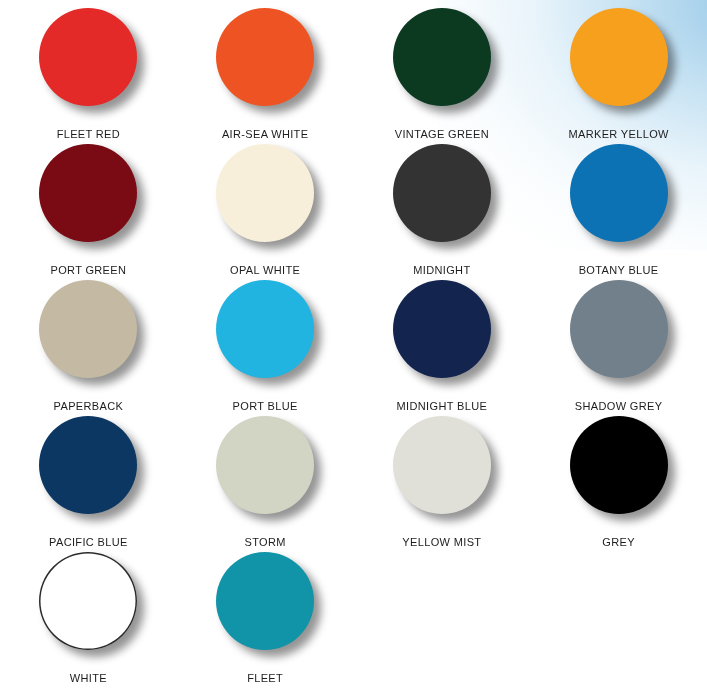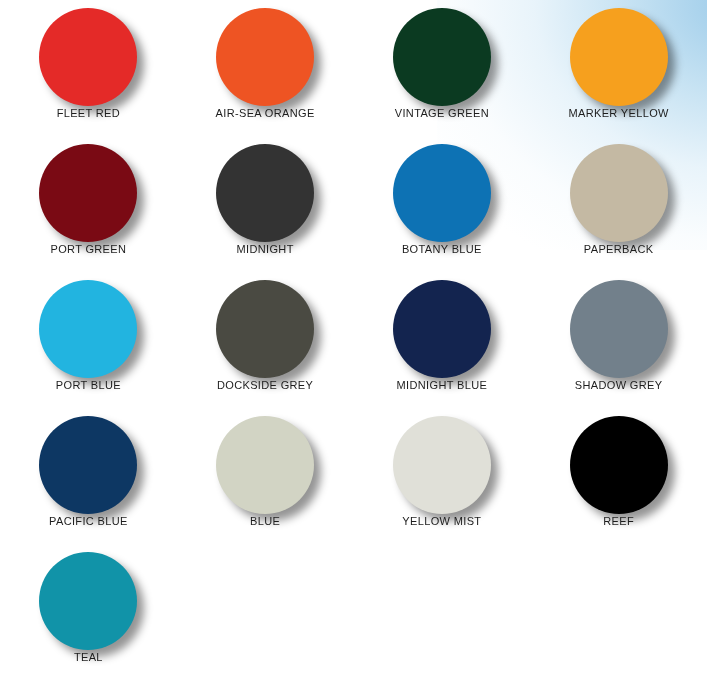--- a/index.html
+++ b/index.html
@@ -60,96 +60,100 @@
     flex: 0 0 auto;
   }
 
   
   .swatch-dot.outlined {
     box-shadow: 7px 7px 9px rgba(0, 0, 0, 0.42),
                 inset 0 0 0 1.5px #2b2b2b;
   }
 
   .swatch-label {
-    margin-top: 1px;
+    margin-top: 22px;
     font-size: 11px;
     letter-spacing: 0.35px;
     color: #1d1d1d;
     text-align: center;
     white-space: nowrap;
     font-weight: 400;
   }
 </style>
 </head>
 <body>
 
 <div id="corner-glow"></div>
 
 <div id="swatch-grid">
     <div class="swatch-cell">
       <div class="swatch-dot" style="background-color: rgb(228, 42, 40);"></div>
       <div class="swatch-label">FLEET RED</div>
     </div>
     <div class="swatch-cell">
       <div class="swatch-dot" style="background-color: rgb(238, 84, 35);"></div>
-      <div class="swatch-label">AIR-SEA ORANGE</div>
+      <div class="swatch-label">AIR-SEA WHITE</div>
     </div>
     <div class="swatch-cell">
       <div class="swatch-dot" style="background-color: rgb(11, 58, 33);"></div>
       <div class="swatch-label">VINTAGE GREEN</div>
     </div>
     <div class="swatch-cell">
       <div class="swatch-dot" style="background-color: rgb(246, 160, 30);"></div>
       <div class="swatch-label">MARKER YELLOW</div>
     </div>
     <div class="swatch-cell">
       <div class="swatch-dot" style="background-color: rgb(122, 10, 20);"></div>
       <div class="swatch-label">PORT GREEN</div>
+    </div>
+    <div class="swatch-cell">
+      <div class="swatch-dot" style="background-color: rgb(247, 239, 217);"></div>
+      <div class="swatch-label">OPAL WHITE</div>
     </div>
     <div class="swatch-cell">
       <div class="swatch-dot" style="background-color: rgb(51, 51, 51);"></div>
       <div class="swatch-label">MIDNIGHT</div>
     </div>
     <div class="swatch-cell">
       <div class="swatch-dot" style="background-color: rgb(13, 114, 180);"></div>
       <div class="swatch-label">BOTANY BLUE</div>
     </div>
     <div class="swatch-cell">
       <div class="swatch-dot" style="background-color: rgb(196, 185, 163);"></div>
       <div class="swatch-label">PAPERBACK</div>
     </div>
     <div class="swatch-cell">
       <div class="swatch-dot" style="background-color: rgb(34, 180, 224);"></div>
       <div class="swatch-label">PORT BLUE</div>
     </div>
     <div class="swatch-cell">
-      <div class="swatch-dot" style="background-color: rgb(74, 74, 66);"></div>
-      <div class="swatch-label">DOCKSIDE GREY</div>
-    </div>
-    <div class="swatch-cell">
       <div class="swatch-dot" style="background-color: rgb(19, 36, 79);"></div>
       <div class="swatch-label">MIDNIGHT BLUE</div>
     </div>
     <div class="swatch-cell">
       <div class="swatch-dot" style="background-color: rgb(114, 128, 139);"></div>
       <div class="swatch-label">SHADOW GREY</div>
     </div>
     <div class="swatch-cell">
       <div class="swatch-dot" style="background-color: rgb(13, 55, 99);"></div>
       <div class="swatch-label">PACIFIC BLUE</div>
     </div>
     <div class="swatch-cell">
       <div class="swatch-dot" style="background-color: rgb(210, 212, 196);"></div>
-      <div class="swatch-label">BLUE</div>
+      <div class="swatch-label">STORM</div>
     </div>
     <div class="swatch-cell">
       <div class="swatch-dot" style="background-color: rgb(224, 224, 216);"></div>
       <div class="swatch-label">YELLOW MIST</div>
     </div>
     <div class="swatch-cell">
       <div class="swatch-dot" style="background-color: rgb(0, 0, 0);"></div>
-      <div class="swatch-label">REEF</div>
+      <div class="swatch-label">GREY</div>
+    </div>
+    <div class="swatch-cell">
+      <div class="swatch-dot outlined" style="background-color: rgb(255, 255, 255);"></div>
+      <div class="swatch-label">WHITE</div>
     </div>
     <div class="swatch-cell">
       <div class="swatch-dot" style="background-color: rgb(17, 147, 168);"></div>
-      <div class="swatch-label">TEAL</div>
+      <div class="swatch-label">FLEET</div>
     </div>
   </div>
 
 </body></html>

